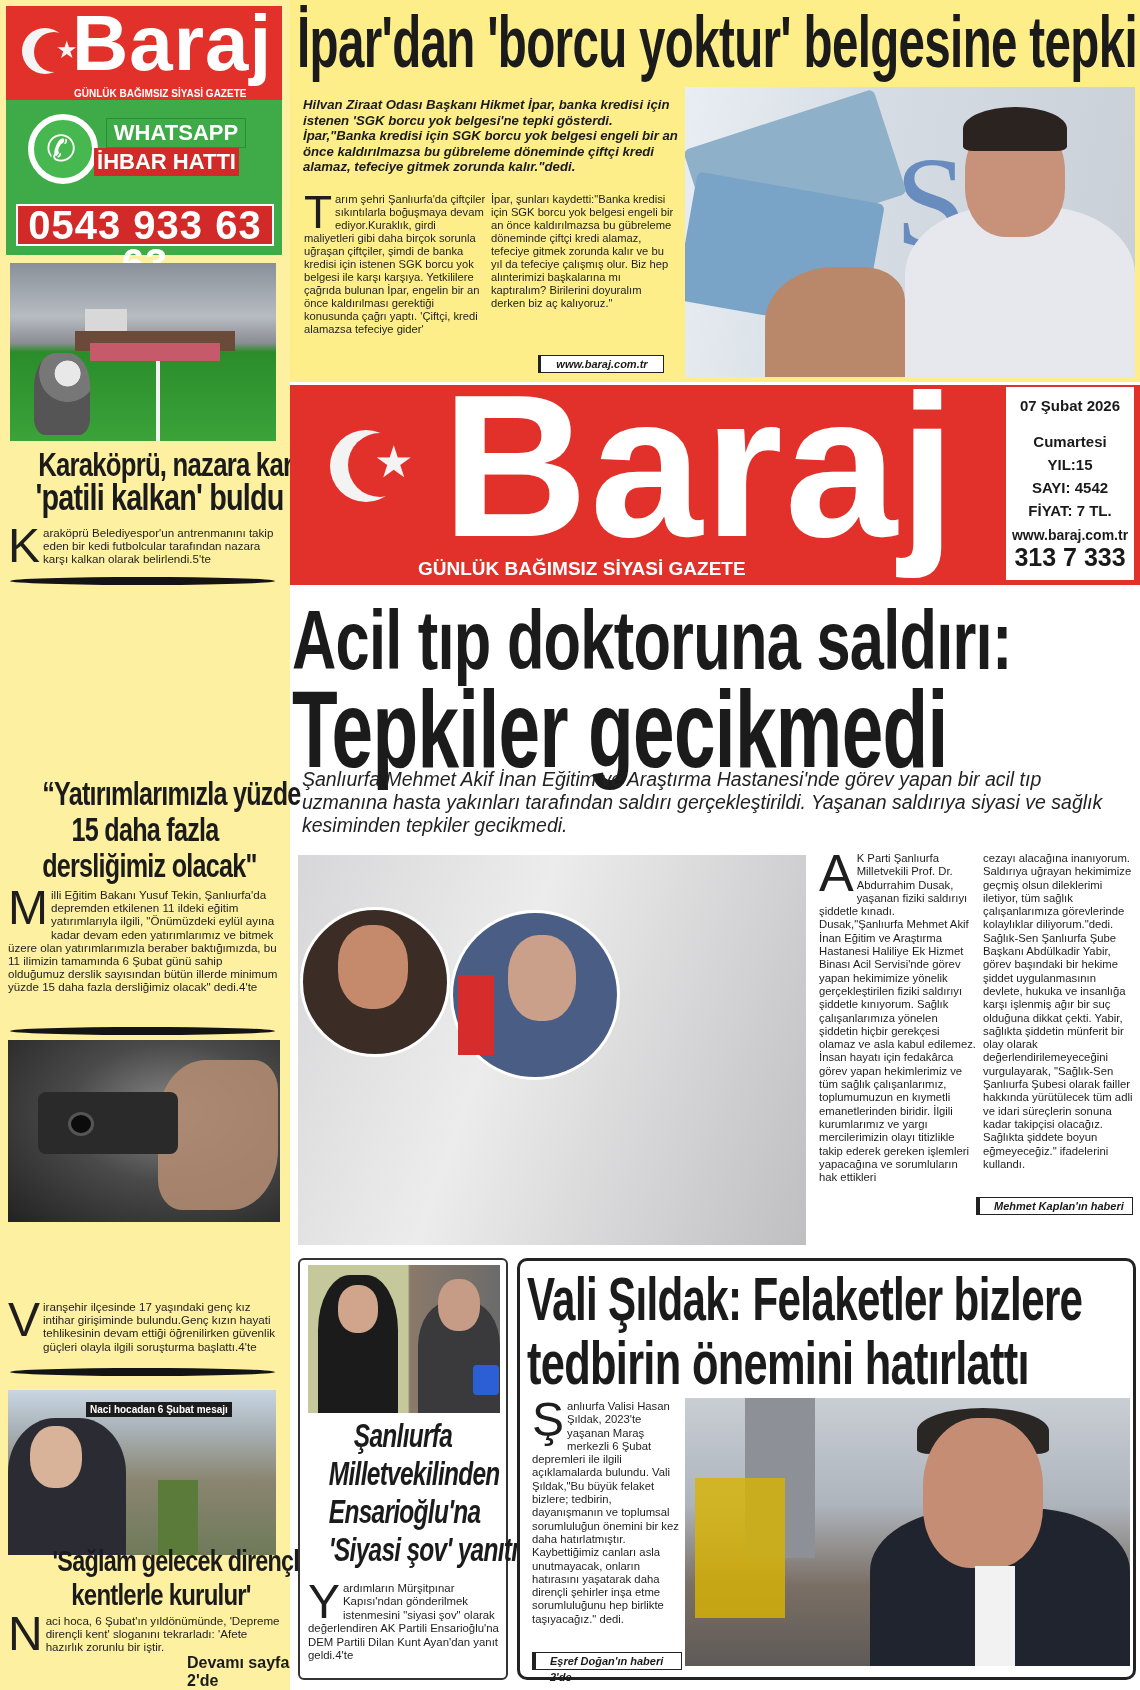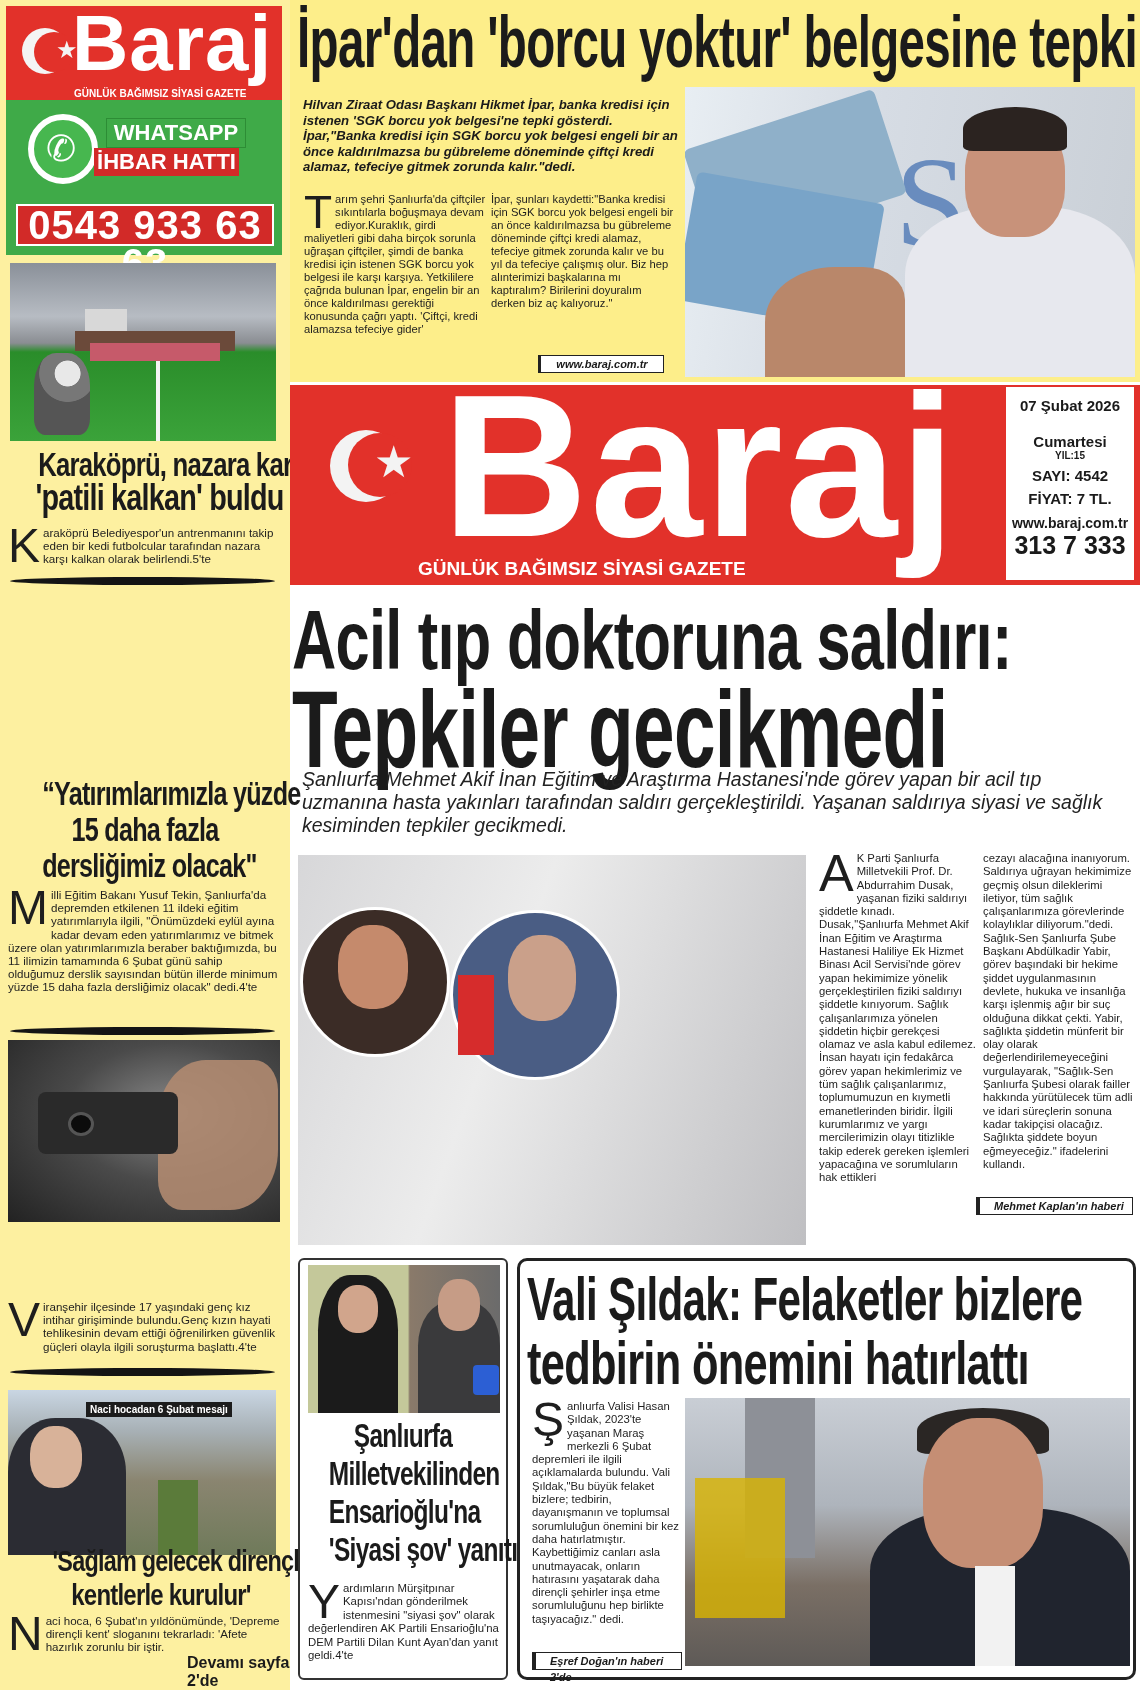--- a/index.html
+++ b/index.html
@@ -202,21 +202,21 @@
 <div id="masthead" class="abs">
   <div class="flag-moon"></div>
   <div class="flag-cut"></div>
   <div class="flag-star">★</div>
   <div class="brand">Baraj</div>
   <div class="tag">GÜNLÜK BAĞIMSIZ SİYASİ GAZETE</div>
 </div>
 <div id="masthead-info" class="abs">
   <div style="font-size:15px;margin-top:10px;">07 Şubat 2026</div>
   <div style="font-size:15px;margin-top:19px;">Cumartesi</div>
-  <div style="font-size:10px;">YIL:15</div>
+  <div style="font-size:15px;margin-top:6px;">YIL:15</div>
   <div style="font-size:15px;margin-top:6px;">SAYI: 4542</div>
   <div style="font-size:15px;margin-top:6px;">FİYAT: 7 TL.</div>
   <div style="font-size:14px;margin-top:8px;">www.baraj.com.tr</div>
   <div style="font-size:25px;margin-top:0;">313 7 333</div>
 </div>
 
 <div class="hl" style="left:292px;top:598px;">
   <span class="cond" style="font-size:84px;transform:scaleX(0.73);display:block;">Acil tıp doktoruna saldırı:</span>
   <span class="cond" style="font-size:110px;transform:scaleX(0.68);display:block;margin-top:-8px;">Tepkiler gecikmedi</span>
 </div>
@@ -235,21 +235,21 @@
 <div class="byline" style="left:976px;top:1197px;width:157px;height:18px;">Mehmet Kaplan'ın haberi</div>
 
 <div id="siyasi-box" class="abs"></div>
 <div id="siyasi-photo" class="img">
   <div class="w"></div>
     <div class="wf"></div>
     <div class="m"></div>
     <div class="mf"></div>
     <div class="mic"></div>
 </div>
-<div class="hl" style="left:300px;top:1418px;width:206px;text-align:center;">
+<div class="hl" style="left:300px;top:1418px;width:206px;text-align:center;font-style:italic;">
   <span class="cond center-cond" style="font-size:34px;transform:scaleX(0.72);display:block;">Şanlıurfa</span>
   <span class="cond center-cond" style="font-size:34px;transform:scaleX(0.72);display:block;margin-top:4px;">Milletvekilinden</span>
   <span class="cond center-cond" style="font-size:34px;transform:scaleX(0.72);display:block;margin-top:4px;">Ensarioğlu'na</span>
   <span class="cond center-cond" style="font-size:34px;transform:scaleX(0.72);display:block;margin-top:4px;">'Siyasi şov' yanıtı</span>
 </div>
 <div class="body-txt" style="left:308px;top:1582px;width:194px;font-size:11.4px;line-height:13.4px;">
   <span class="dropcap">Y</span><span>ardımların Mürşitpınar Kapısı'ndan gönderilmek istenmesini "siyasi şov" olarak değerlendiren AK Partili Ensarioğlu'na DEM Partili Dilan Kunt Ayan'dan yanıt geldi.4'te</span>
 </div>
 
 <div id="vali-box" class="abs"></div>

